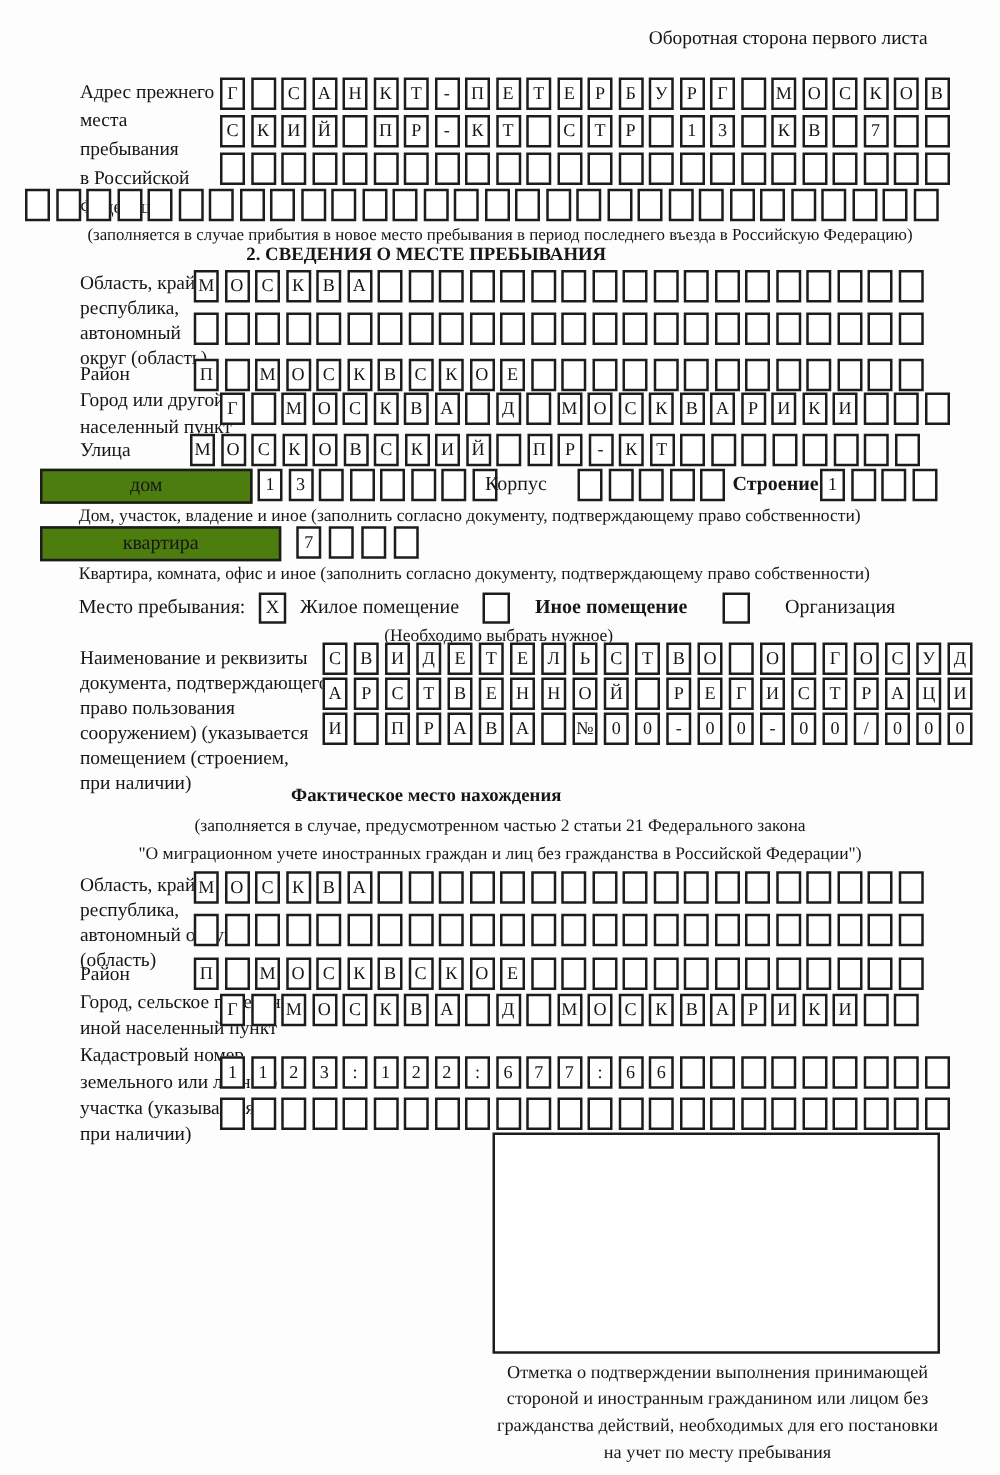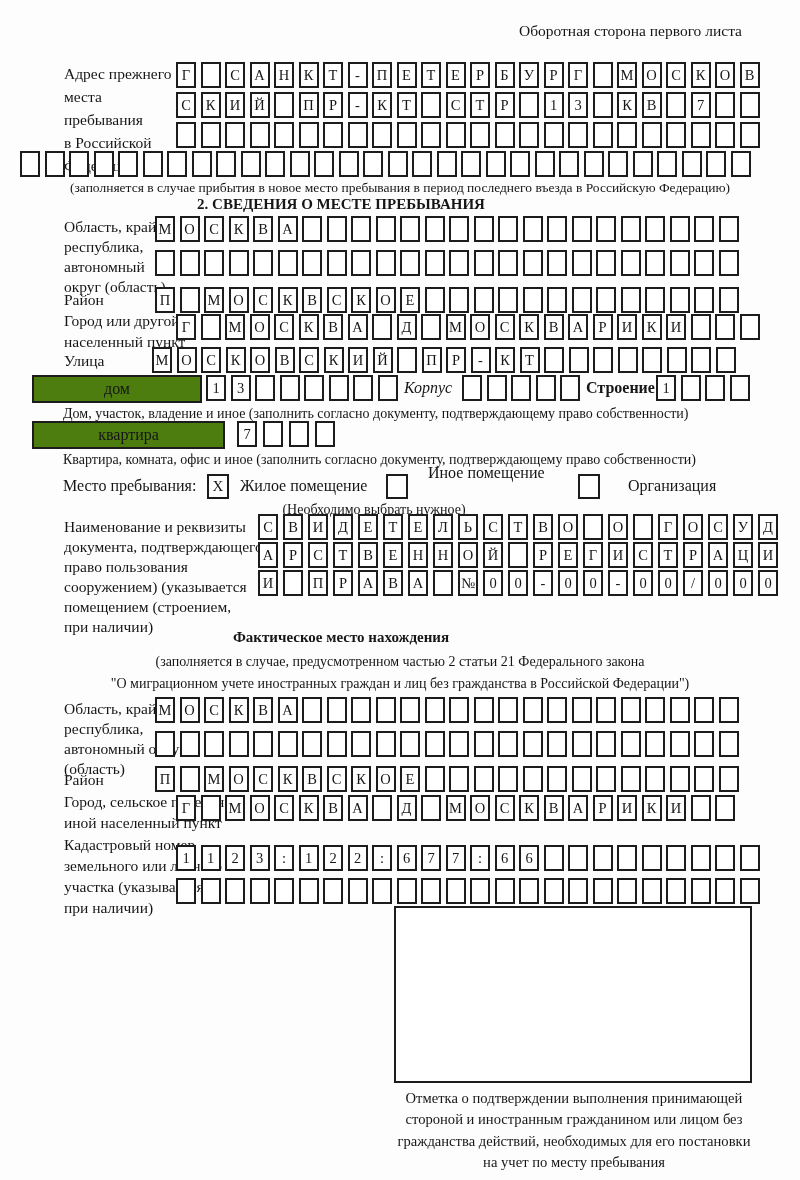--- a/index.html
+++ b/index.html
@@ -310,21 +310,21 @@
   <div class="cellrow" style="left:206px;top:375px;">
       <div class="cell">1</div>
       <div class="cell">3</div>
       <div class="cell"></div>
       <div class="cell"></div>
       <div class="cell"></div>
       <div class="cell"></div>
       <div class="cell"></div>
       <div class="cell"></div>
     </div>
-  <span class="inline-lbl" style="left:404px;top:379px;font-style:italic;">Корпус</span>
+  <span class="inline-lbl" style="left:388px;top:379px;">Корпус</span>
   <div class="cellrow" style="left:462px;top:375px;">
       <div class="cell"></div>
       <div class="cell"></div>
       <div class="cell"></div>
       <div class="cell"></div>
       <div class="cell"></div>
     </div>
   <span class="inline-lbl" style="left:586px;top:379px;font-weight:bold;">Строение</span>
   <div class="cellrow" style="left:656px;top:375px;">
       <div class="cell">1</div>
@@ -340,24 +340,24 @@
       <div class="cell"></div>
       <div class="cell"></div>
       <div class="cell"></div>
     </div>
   <div class="caption" style="left:63px;top:452px;font-size:14px;">Квартира, комната, офис и иное (заполнить согласно документу, подтверждающему право собственности)</div>
 
   <span class="inline-lbl" style="left:63px;top:477px;">Место пребывания:</span>
   <div class="chk" style="left:207px;top:474px;">X</div>
   <span class="inline-lbl" style="left:240px;top:477px;">Жилое помещение</span>
   <div class="chk" style="left:386px;top:474px;"></div>
-  <span class="inline-lbl" style="left:428px;top:464px;">Иное помещение</span>
+  <span class="inline-lbl" style="left:428px;top:477px;font-weight:bold;">Иное помещение</span>
   <div class="chk" style="left:578px;top:474px;"></div>
   <span class="inline-lbl" style="left:628px;top:477px;text-align:right;">Организация</span>
-  <div class="caption" style="left:84px;top:502px;width:580px;text-align:center;font-size:14px;">(Необходимо выбрать нужное)</div>
+  <div class="caption" style="left:109px;top:502px;width:580px;text-align:center;font-size:14px;">(Необходимо выбрать нужное)</div>
 
   <div class="lbl lh20" style="left:64px;top:517px;width:200px;">
     <span>Наименование и реквизиты</span>
     <span>документа, подтверждающего</span>
     <span>право пользования</span>
     <span>сооружением) (указывается</span>
     <span>помещением (строением,</span>
     <span>при наличии)</span>
   </div>
   <div class="cellrow g5" style="left:258px;top:514px;">

